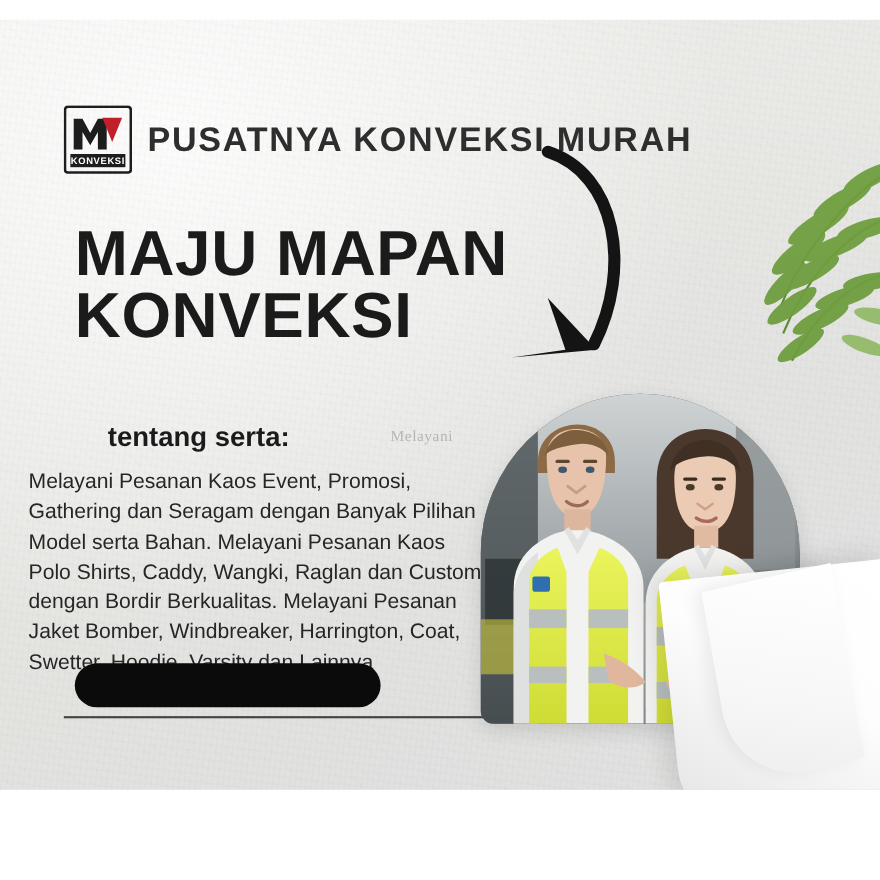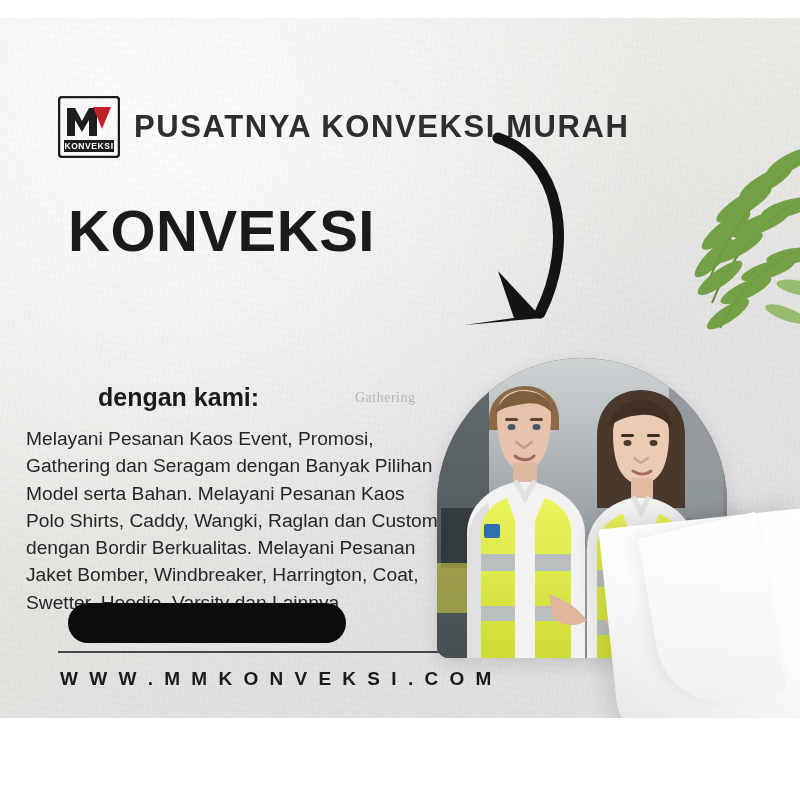--- a/index.html
+++ b/index.html
@@ -252,39 +252,39 @@
           <path d="M9 12 L9 40 L17 40 L17 24 L24 36 L31 24 L31 40 L39 40 L39 12 L31 12 L24 25 L17 12 Z" fill="#1d1d1d"></path>
           <path d="M35 11 L53 11 L44 33 Z" fill="#c0202a"></path>
           <rect x="6" y="44" width="50" height="12" fill="#1d1d1d"></rect>
           <text x="31" y="53.3" font-family="Liberation Sans, sans-serif" font-size="8.5" font-weight="700" fill="#ffffff" text-anchor="middle" letter-spacing="0.6">KONVEKSI</text>
         </svg>
       </div>
       <div class="logo-text">PUSATNYA KONVEKSI MURAH</div>
     </div>
 
     <div class="headline">
+      <span class="l1">MAJU MAPAN</span>
       <span class="l2">KONVEKSI</span>
     </div>
 
     <div class="arrow">
       <svg width="180" height="280" viewBox="0 0 180 280" xmlns="http://www.w3.org/2000/svg">
         <path d="M78 25 C140 45 155 130 120 200" fill="none" stroke="#141414" stroke-width="11" stroke-linecap="round"></path>
         <path d="M122 205 L78 158 L94 205 L45 212 Z" fill="#141414"></path>
       </svg>
     </div>
 
-    <div class="about-title">dengan kami:</div>
+    <div class="about-title">tentang serta:</div>
     <div class="about-body">Melayani Pesanan Kaos Event, Promosi, Gathering dan Seragam dengan Banyak Pilihan Model serta Bahan. Melayani Pesanan Kaos Polo Shirts, Caddy, Wangki, Raglan dan Custom dengan Bordir Berkualitas. Melayani Pesanan Jaket Bomber, Windbreaker, Harrington, Coat, Swetter, Hoodie, Varsity dan Lainnya</div>
 
     <div class="redaction"></div>
 
     <div class="rule"></div>
-    <div class="url">W W W . M M K O N V E K S I . C O M</div>
-
-    <div class="watermark">Gathering</div>
+
+    <div class="watermark">Melayani</div>
 
     <div class="photo">
       <svg width="290" height="300" viewBox="0 0 290 300" xmlns="http://www.w3.org/2000/svg">
         <defs>
           <linearGradient id="bgw" x1="0" y1="0" x2="0" y2="1">
             <stop offset="0%" stop-color="#cfd3d4"></stop>
             <stop offset="55%" stop-color="#9aa1a4"></stop>
             <stop offset="100%" stop-color="#5d6366"></stop>
           </linearGradient>
           <linearGradient id="vest" x1="0" y1="0" x2="0" y2="1">

